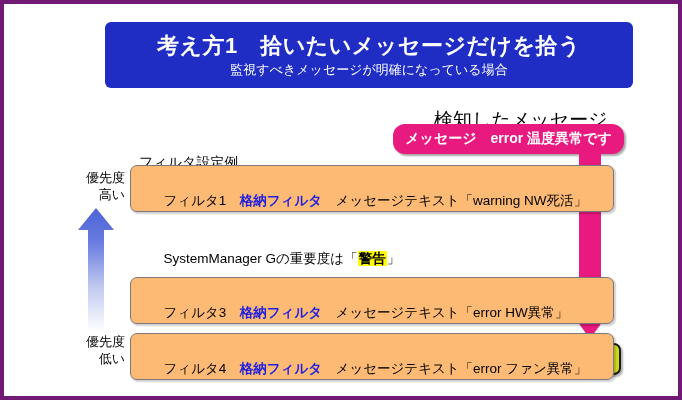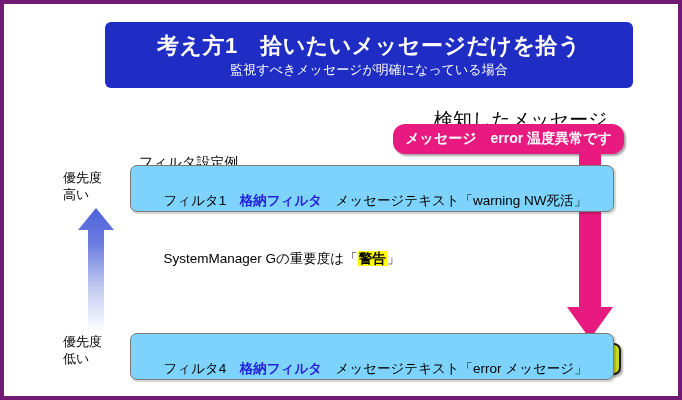--- a/index.html
+++ b/index.html
@@ -68,34 +68,34 @@
 
   
   #filters-label{
     position:absolute;left:135px;top:150px;
     font-size:14px;color:#000;white-space:nowrap;
   }
   .filter-box{
     position:absolute;left:126px;width:484px;height:47px;
     border:1px solid #7a7a7a;
     border-radius:7px;
-    background:#7dd3fc;
+    background:#fdba74;
     box-sizing:border-box;
     box-shadow:1.5px 1.5px 1.5px rgba(0,0,0,.18);
     padding:5px 0 0 10px;
   }
   .fl-line{font-size:13.5px;color:#000;line-height:1.45;white-space:pre;}
   .f-name{font-weight:normal;}
   .f-kind{color:#2222dd;font-weight:bold;}
   .hl-yellow{background:#ffff00;color:#000;font-weight:bold;padding:0 1px;}
   .hl-red{background:#ff0000;color:#ffffff;font-weight:bold;padding:0 1px;}
 
   
   .prio-label{
-    position:absolute;left:59px;width:62px;text-align:left;
+    position:absolute;left:59px;width:62px;text-align:right;
     font-size:13px;color:#000;line-height:1.3;
   }
   #prio-high{top:166px;}
   #prio-low{top:330px;}
   #prio-arrow{
     position:absolute;left:73px;top:204px;width:38px;height:124px;
   }
 </style>
 </head>
 <body>
@@ -123,24 +123,32 @@
   <div class="filter-box" style="top:161px">
     <div class="fl-line">
       <span class="f-name">フィルタ1</span><span>　</span><span class="f-kind">格納フィルタ</span><span>　</span><span>メッセージテキスト「</span><span>warning NW死活</span><span>」</span>
     </div>
     <div class="fl-line">
       <span>SystemManager Gの重要度は「</span><span class="hl-yellow">警告</span><span>」</span>
     </div>
   </div>
 
 
+  <div class="filter-box" style="top:273px">
+    <div class="fl-line">
+      <span class="f-name">フィルタ3</span><span>　</span><span class="f-kind">格納フィルタ</span><span>　</span><span>メッセージテキスト「</span><span>error HW異常</span><span>」</span>
+    </div>
+    <div class="fl-line">
+      <span>SystemManager Gの重要度は「</span><span class="hl-red">異常</span><span>」</span>
+    </div>
+  </div>
 
   <div class="filter-box" style="top:329px">
     <div class="fl-line">
-      <span class="f-name">フィルタ4</span><span>　</span><span class="f-kind">格納フィルタ</span><span>　</span><span>メッセージテキスト「</span><span>error メッセージ</span><span>」</span>
+      <span class="f-name">フィルタ4</span><span>　</span><span class="f-kind">格納フィルタ</span><span>　</span><span>メッセージテキスト「</span><span>error ファン異常</span><span>」</span>
     </div>
     <div class="fl-line">
       
     </div>
   </div>
 
   <div class="prio-label" id="prio-high">
     <div>優先度</div>
     <div>高い</div>
   </div>

